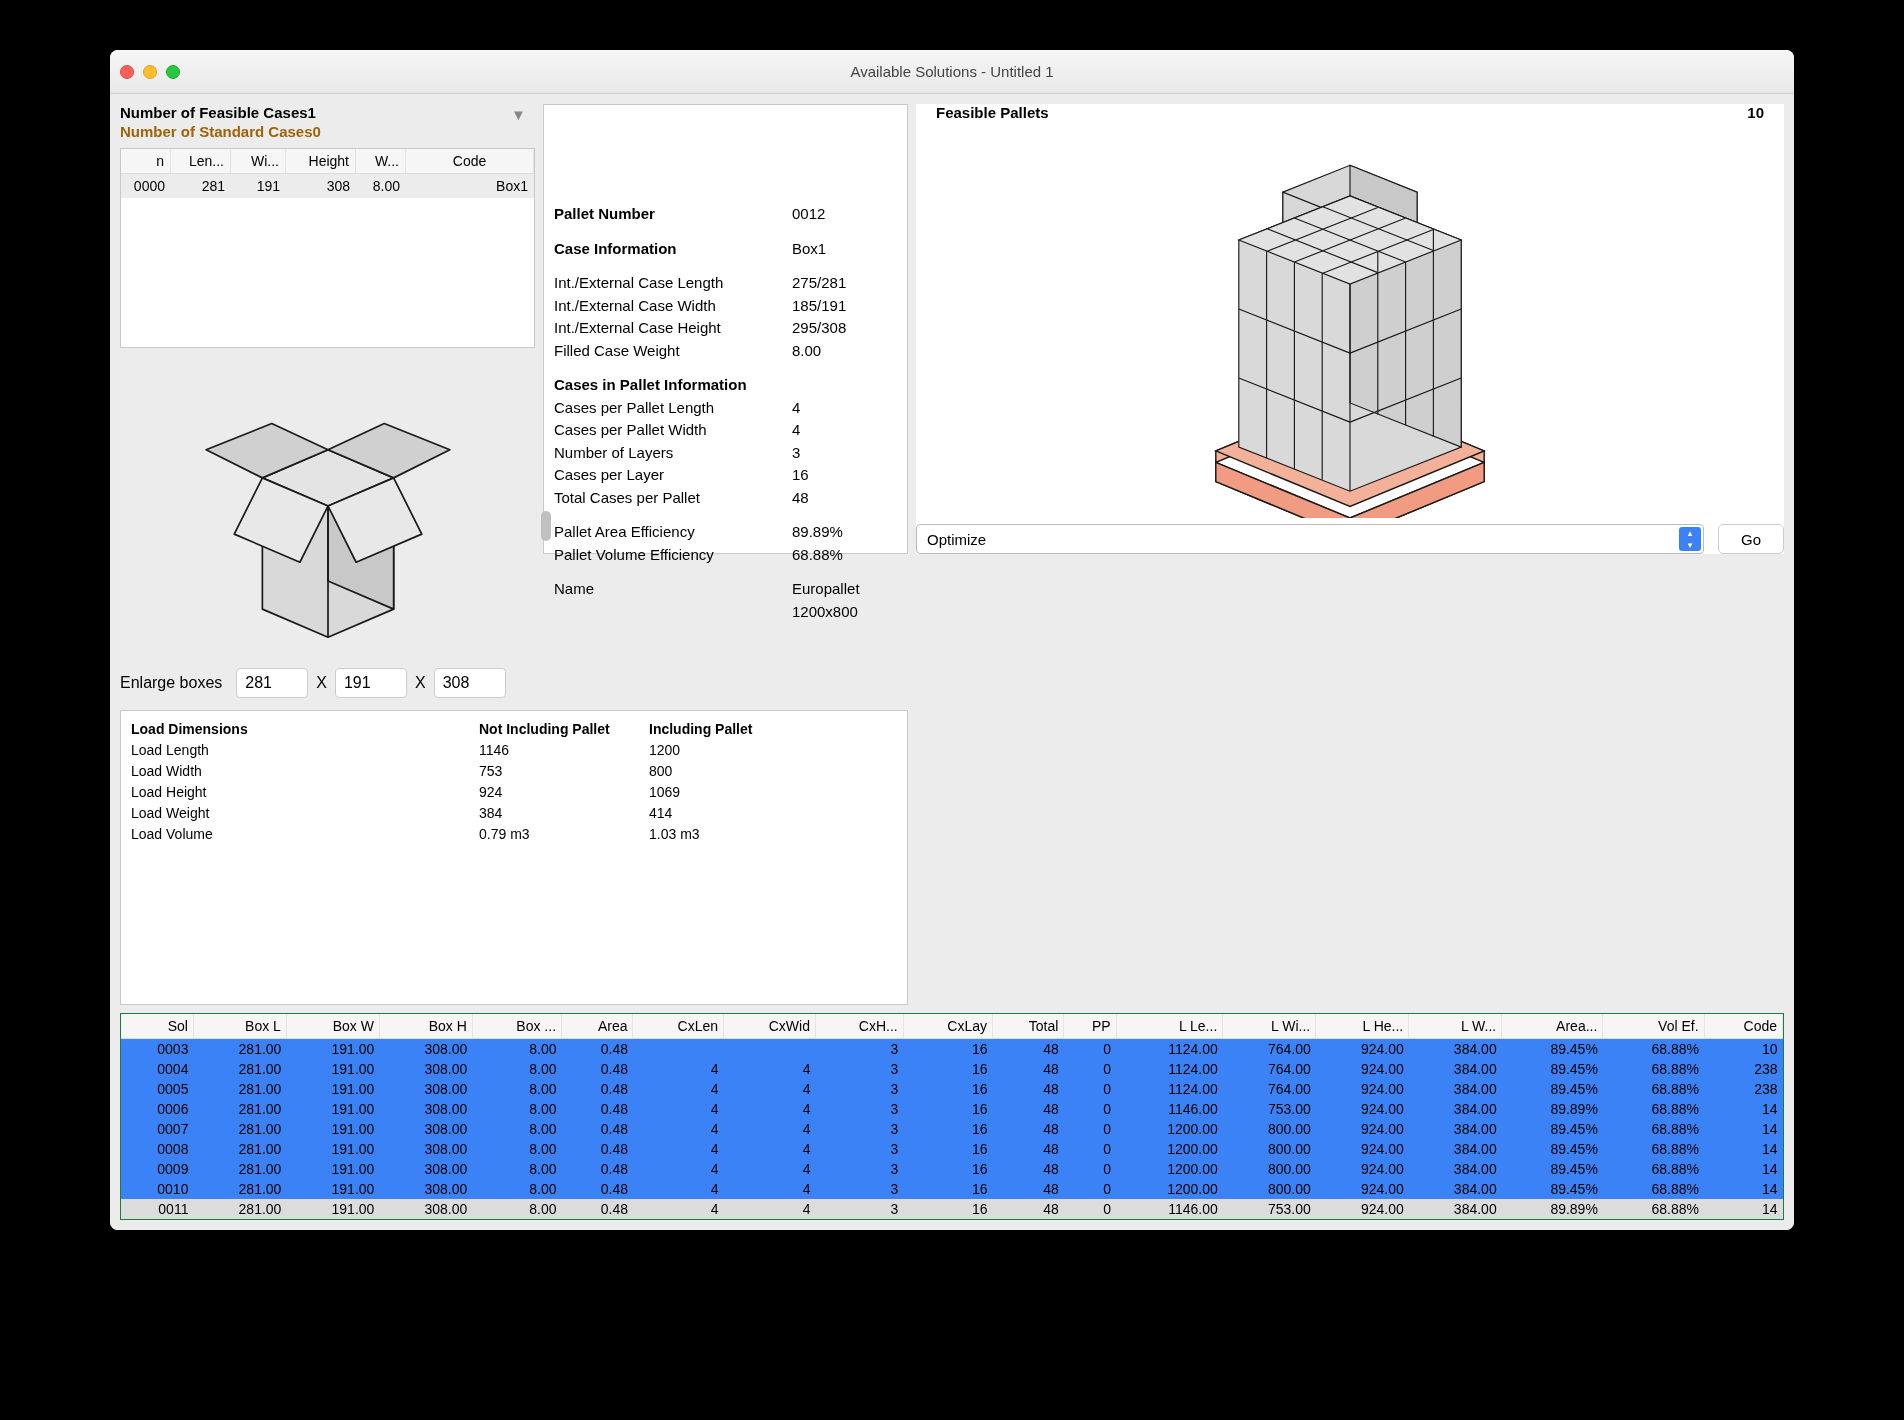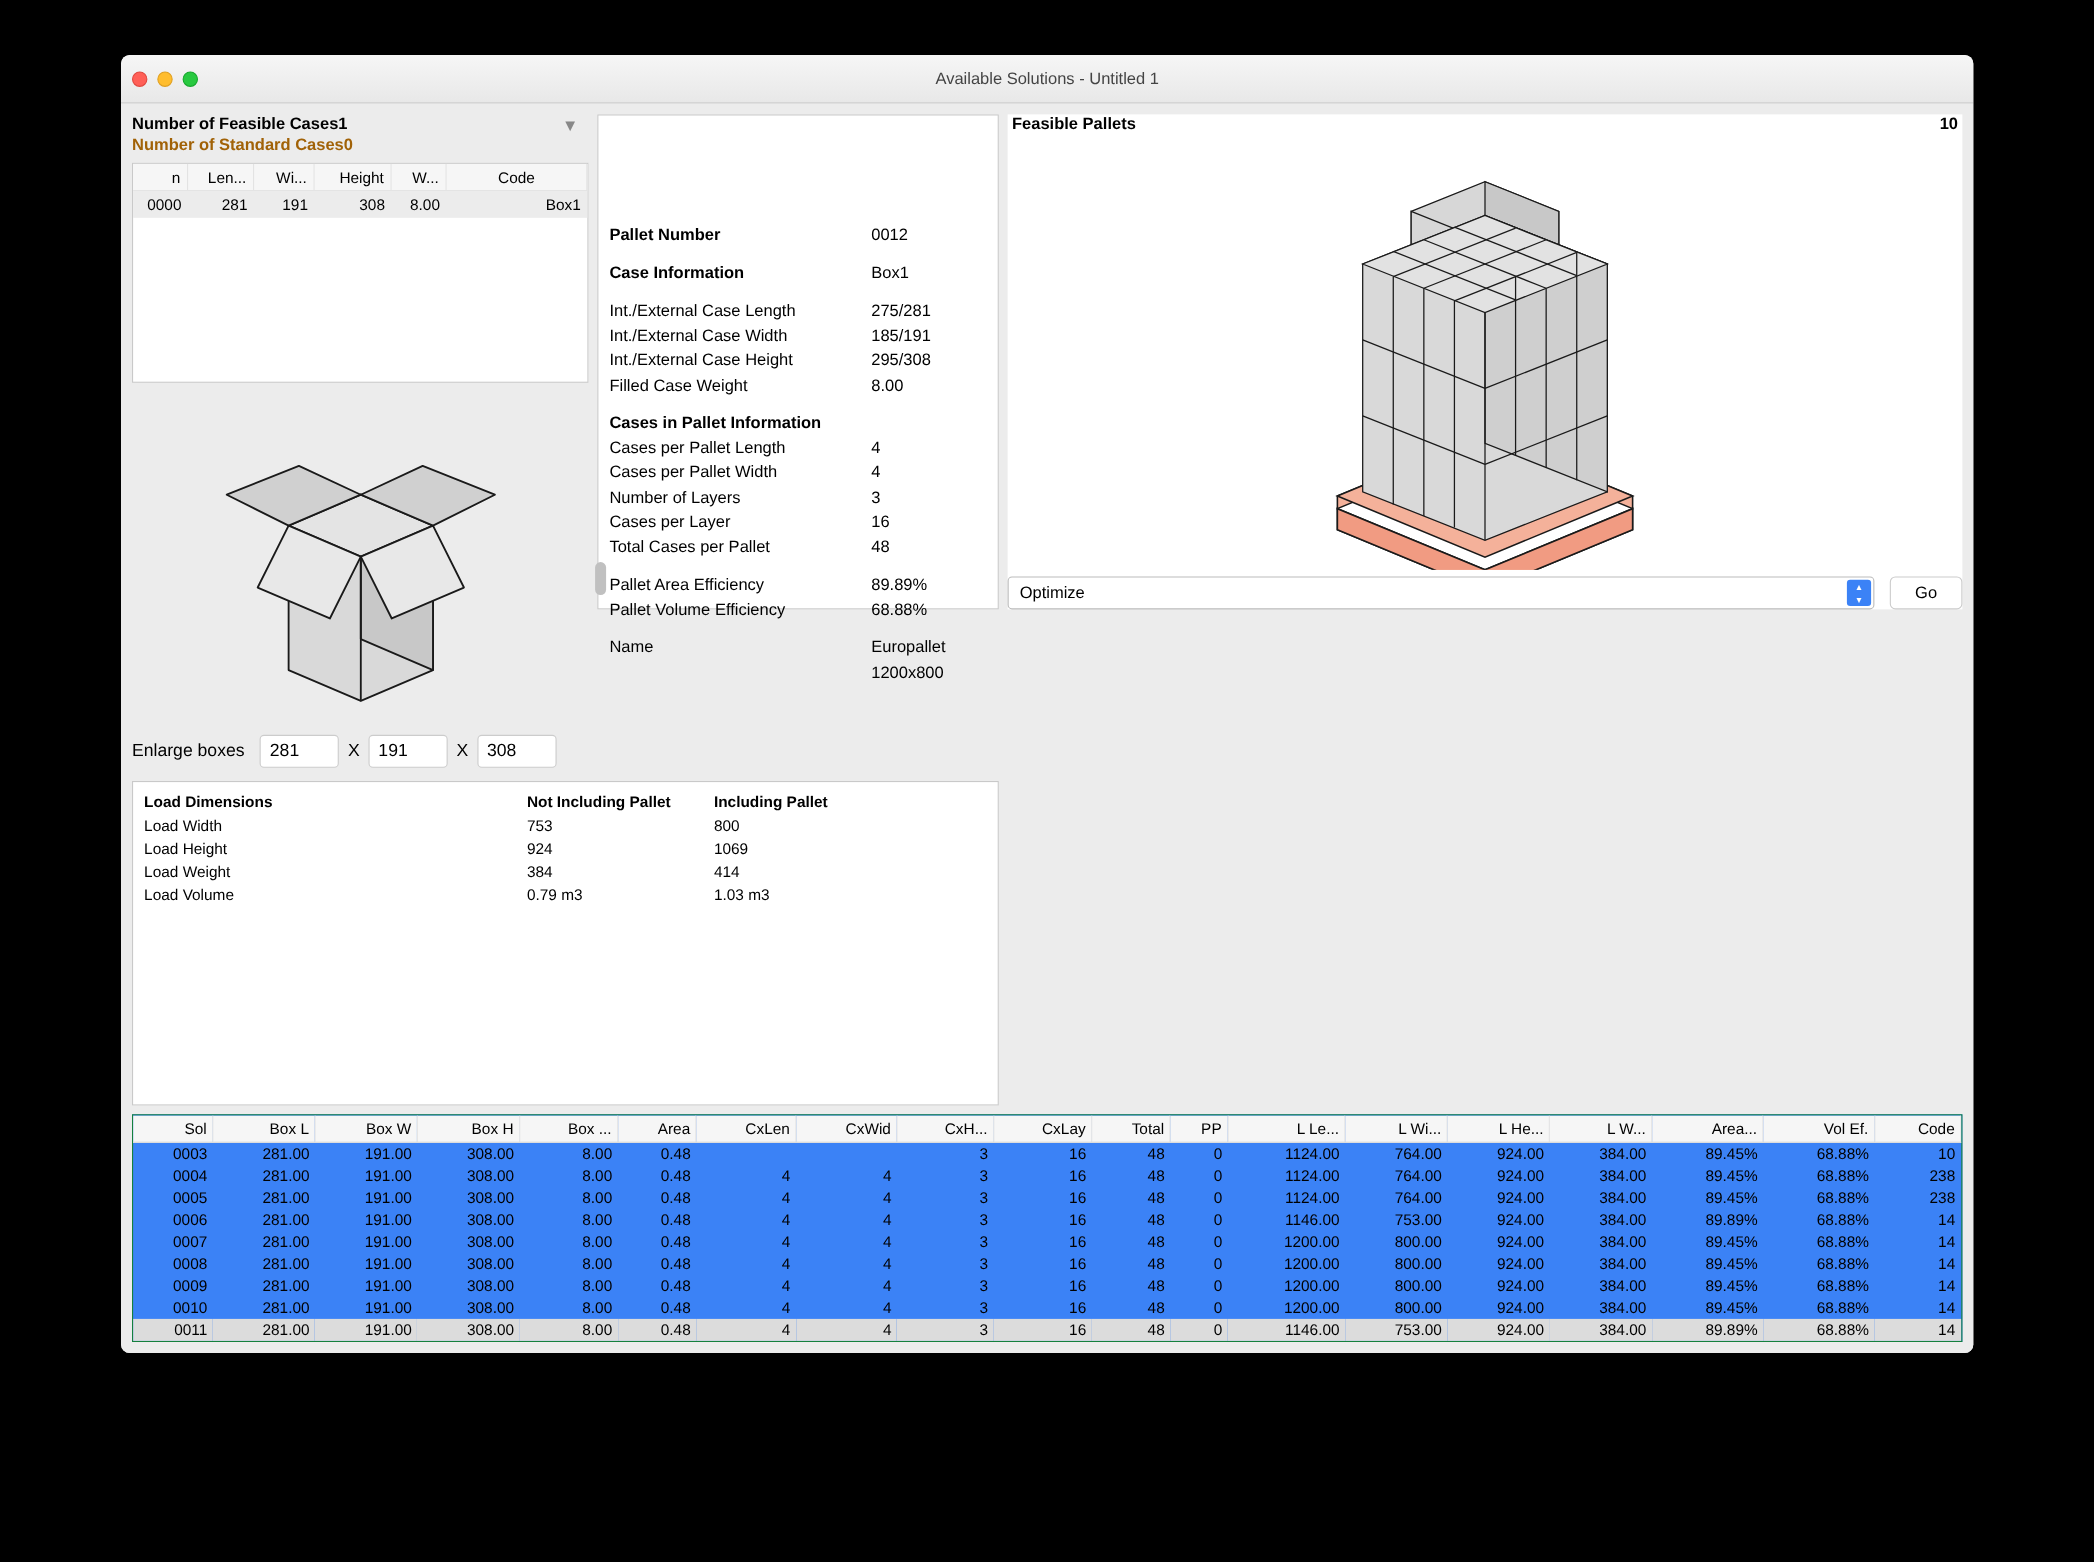--- a/index.html
+++ b/index.html
@@ -37,21 +37,21 @@
   .tl.yellow{background:#ffbd2e;border:1px solid #e0a022;}
   .tl.green{background:#28c940;border:1px solid #17a82d;}
   .titlebar .title{position:absolute; left:0; right:0; text-align:center; font-size:15px; color:#444;}
   .content { flex:1; padding:10px; display:grid; grid-template-columns: 415px 365px 1fr; grid-template-rows: 450px auto 1fr; gap:8px; background:#ececec; overflow:hidden;}
   .panel { background:#fff; border:1px solid #c9c9c9; padding:8px 10px; font-size:15px; line-height:1.5;}
   .panel b{font-weight:bold;}
   .row{display:flex;}
   .row .lab{flex:0 0 238px;}
   .row .val{flex:1;}
   .pallet-vis{background:#fff;display:flex;flex-direction:column; position:relative;}
-  .pallet-header{display:flex; justify-content:space-between; padding:0 4px 4px; font-size:15px;}
+  .pallet-header{display:flex; justify-content:space-between; padding:0 20px 4px; font-size:15px;}
   .pallet-header b{font-weight:bold;}
   .pallet-svg{flex:1;}
   .action-row{display:flex; gap:14px; align-items:center; padding-top:6px;}
   .combo{flex:1; background:#fff; border:1px solid #bbb; border-radius:4px; height:30px; display:flex; align-items:center; padding:0 10px; font-size:15px; position:relative;}
   .combo .stepper{position:absolute; right:2px; top:2px; bottom:2px; width:22px; background:#3b82f6; border-radius:3px; display:flex; flex-direction:column;}
   .combo .stepper::before,.combo .stepper::after{content:"";flex:1;display:flex;align-items:center;justify-content:center;}
   .combo .stepper::before{content:"▴";color:#fff;font-size:9px;line-height:1;text-align:center;}
   .combo .stepper::after{content:"▾";color:#fff;font-size:9px;line-height:1;text-align:center;}
   .go-btn{background:#fff;border:1px solid #ccc;border-radius:5px;width:66px;height:30px;font-size:15px;display:flex;align-items:center;justify-content:center;}
   .right-col{display:flex;flex-direction:column;gap:8px;position:relative;}
@@ -302,20 +302,25 @@
     </div>
 
     <div class="load-panel">
       <div class="hdr3">
         <span class="c1">Load Dimensions</span>
         <span class="c2">Not Including Pallet</span>
         <span class="c3">Including Pallet</span>
       </div>
       <div id="load-rows">
           <div class="r3">
+            <span class="c1">Load Length</span>
+            <span class="c2">1146</span>
+            <span class="c3">1200</span>
+          </div>
+          <div class="r3">
             <span class="c1">Load Width</span>
             <span class="c2">753</span>
             <span class="c3">800</span>
           </div>
           <div class="r3">
             <span class="c1">Load Height</span>
             <span class="c2">924</span>
             <span class="c3">1069</span>
           </div>
           <div class="r3">

